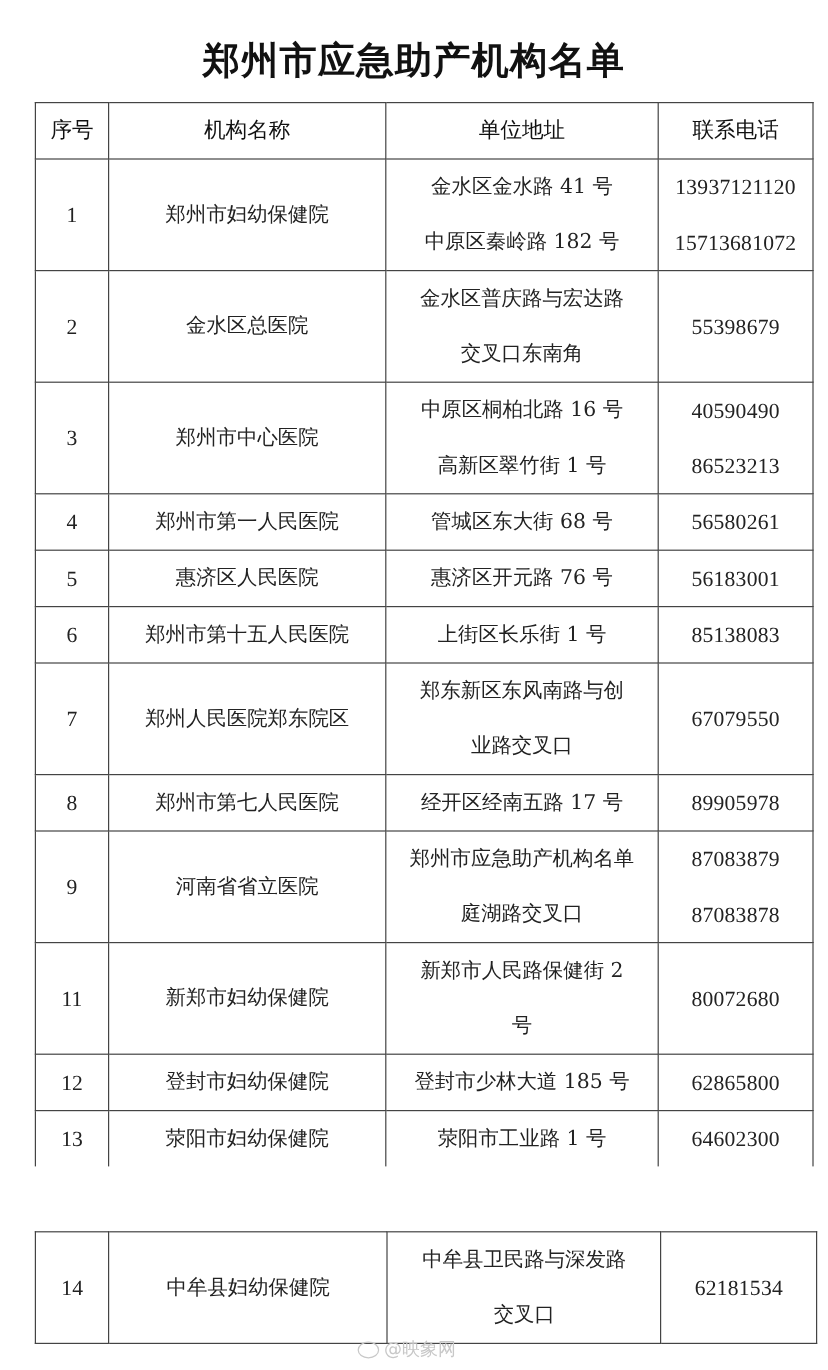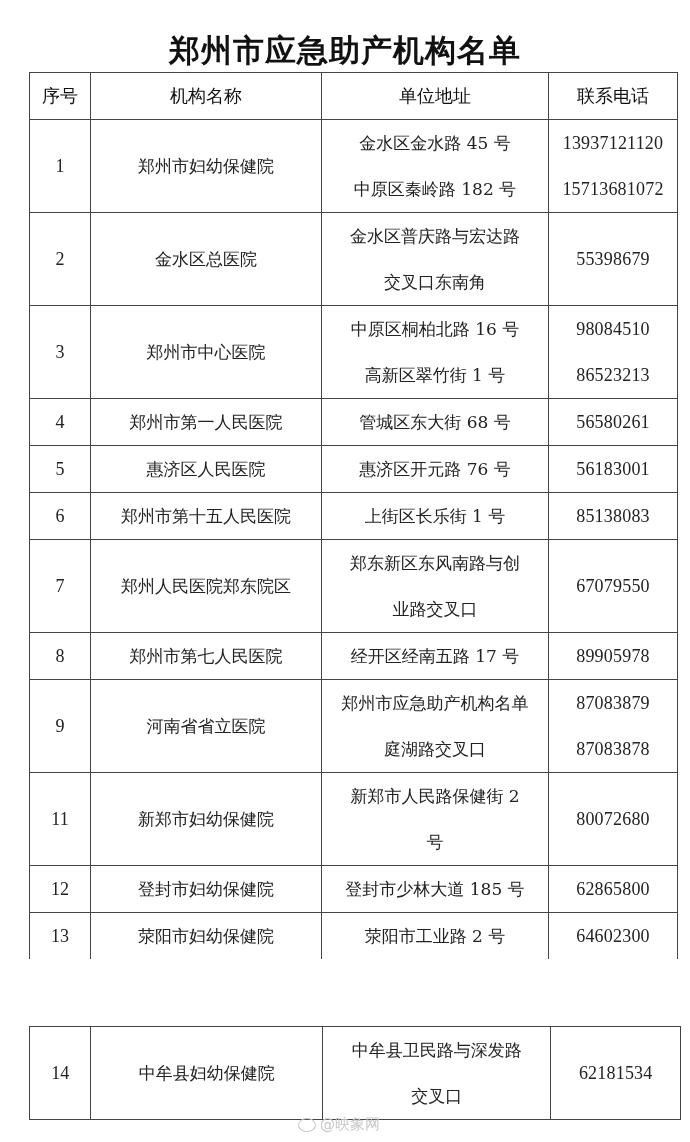--- a/index.html
+++ b/index.html
@@ -8,21 +8,21 @@
   .title { position:absolute; top:30px; left:0; width:690px; text-align:center;
            font-size:31px; font-weight:bold; letter-spacing:1px; color:#111;
            font-family: "DejaVu Serif", serif; }
   table { position:absolute; left:29px; border-collapse:collapse; table-layout:fixed; }
   td, th { border:1.5px solid #444; text-align:center; vertical-align:middle; padding:0;
            font-size:17px; font-weight:normal; line-height:46px; }
   th { font-family: "DejaVu Sans", sans-serif; font-size:18px; color:#111; }
   .c1 { width:61px; } .c2 { width:231px; } .c3 { width:227px; } .c4 { width:129px; }
   .num { font-family: "Liberation Serif", serif; font-size:18px; }
   .phone { font-family: "Liberation Serif", serif; font-size:18px; letter-spacing:0.2px;text-align:center; }
-  #t1 { top:72px; width:516px; }
+  #t1 { top:85px; width:516px; }
   #t2 { top:1026px; width:652px; }
   .line { display:block; }
   .watermark { position:absolute; left:298px; top:1115px; font-size:15px; color:#c8c8c8;
                font-family:"DejaVu Sans", sans-serif; }
   .wm-icon { display:inline-block; width:16px; height:12px; border:1.5px solid #c8c8c8;
              border-radius:50%; vertical-align:middle; margin-right:4px; }
   tr.noline td { border-bottom:none; }
 </style>
 </head>
 <body>
@@ -42,21 +42,21 @@
       <th>机构名称</th>
       <th>单位地址</th>
       <th>联系电话</th>
     </tr>
   </thead>
   <tbody id="tbody1">
       <tr style="height: 92px;">
         <td class="num">1</td>
         <td class="">郑州市妇幼保健院</td>
         <td class="">
-          <span class="line">金水区金水路 45 号</span>
+          <span class="line">金水区金水路 41 号</span>
           <span class="line">中原区秦岭路 182 号</span>
         </td>
         <td class="phone">
           <span class="line">13937121120</span>
           <span class="line">15713681072</span>
         </td>
       </tr>
       <tr style="height: 92px;">
         <td class="num">2</td>
         <td class="">金水区总医院</td>
@@ -69,21 +69,21 @@
         </td>
       </tr>
       <tr style="height: 93px;">
         <td class="num">3</td>
         <td class="">郑州市中心医院</td>
         <td class="">
           <span class="line">中原区桐柏北路 16 号</span>
           <span class="line">高新区翠竹街 1 号</span>
         </td>
         <td class="phone">
-          <span class="line">98084510</span>
+          <span class="line">40590490</span>
           <span class="line">86523213</span>
         </td>
       </tr>
       <tr style="height: 47px;">
         <td class="num">4</td>
         <td class="">郑州市第一人民医院</td>
         <td class="">
           <span class="line">管城区东大街 68 号</span>
         </td>
         <td class="phone">
@@ -161,21 +161,21 @@
           <span class="line">登封市少林大道 185 号</span>
         </td>
         <td class="phone">
           <span class="line">62865800</span>
         </td>
       </tr>
       <tr class="noline" style="height: 45px;">
         <td class="num">13</td>
         <td class="">荥阳市妇幼保健院</td>
         <td class="">
-          <span class="line">荥阳市工业路 2 号</span>
+          <span class="line">荥阳市工业路 1 号</span>
         </td>
         <td class="phone">
           <span class="line">64602300</span>
         </td>
       </tr>
     </tbody>
 </table>
 
 <table id="t2">
   <colgroup>

